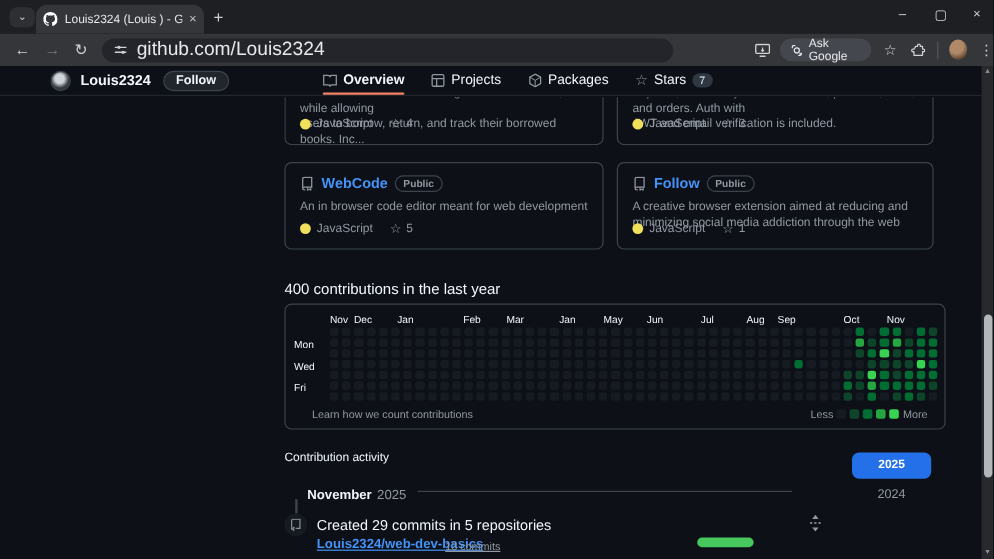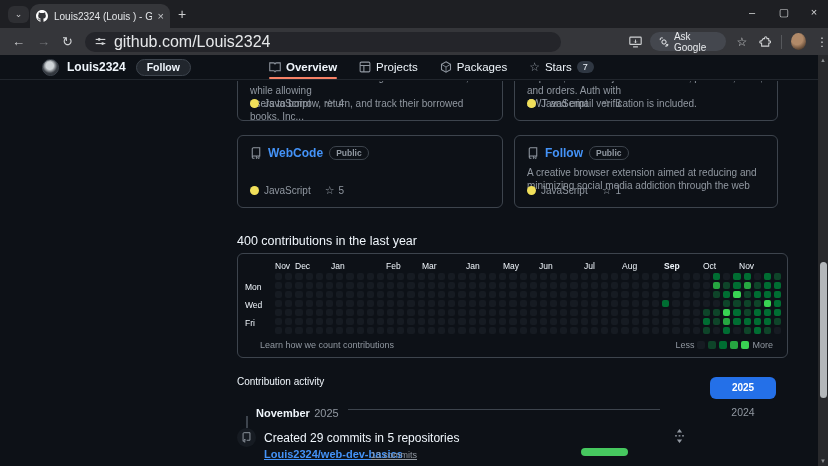--- a/index.html
+++ b/index.html
@@ -245,20 +245,21 @@
     <div class="card-head">
       <span class="ricon">
         <svg width="12" height="12" viewBox="0 0 16 16" fill="none" stroke="currentColor" stroke-width="1.4">
           <path d="M3 13.5V2.5A1.5 1.5 0 0 1 4.5 1H13v11H4.5A1.5 1.5 0 0 0 3 13.5zM3 13.5A1.5 1.5 0 0 0 4.5 15H6"></path>
           <path d="M8.5 12v3.5l1.75-1.3L12 15.5V12" stroke-width="1.2"></path>
         </svg>
         </span>
       <span class="repo-link">WebCode</span>
       <span class="pub-pill">Public</span>
     </div>
+    <div class="card-desc">An in browser code editor meant for web development</div>
     <div class="card-meta">
       <span class="lang">
         <span class="lang-dot"></span>
         <span>JavaScript</span>
         </span>
       <span class="star-ct">
         <span style="font-size:11px">☆</span>
         <span>5</span>
         </span>
     </div>
@@ -295,21 +296,21 @@
         <span style="left: 0px;">Nov</span>
         <span style="left: 20px;">Dec</span>
         <span style="left: 56px;">Jan</span>
         <span style="left: 111px;">Feb</span>
         <span style="left: 147px;">Mar</span>
         <span style="left: 191px;">Jan</span>
         <span style="left: 228px;">May</span>
         <span style="left: 264px;">Jun</span>
         <span style="left: 309px;">Jul</span>
         <span style="left: 347px;">Aug</span>
-        <span style="left: 389px; font-weight: bold;">Sep</span>
+        <span style="left: 373px;">Sep</span>
         <span style="left: 428px;">Oct</span>
         <span style="left: 464px;">Nov</span>
       </div>
     <div class="daylabels">
         <span style="top: 28px;">Mon</span>
         <span style="top: 46px;">Wed</span>
         <span style="top: 64px;">Fri</span>
       </div>
     <div id="heatgrid">
         <div class="week">

